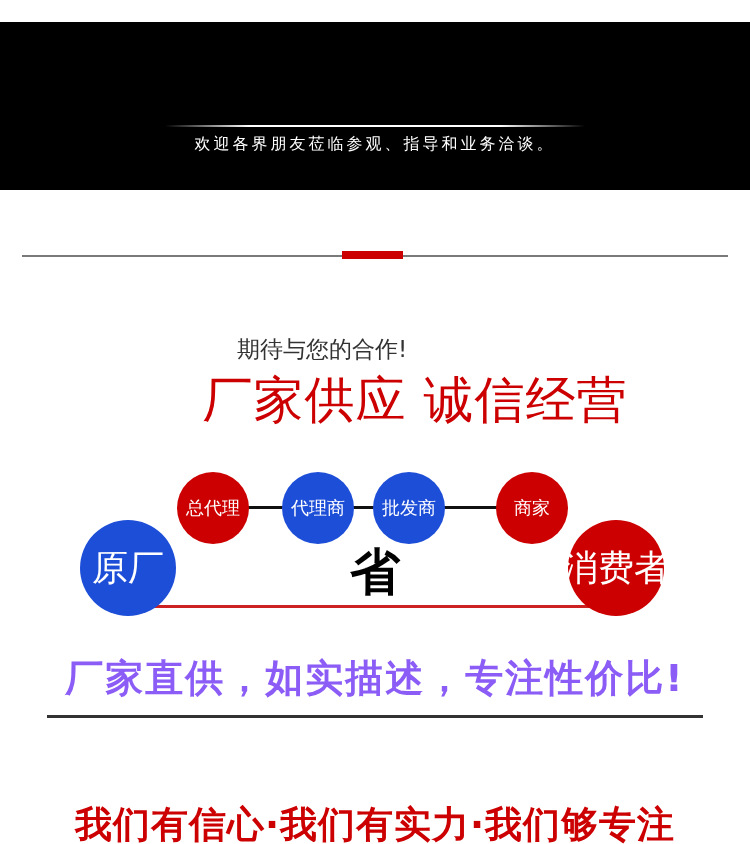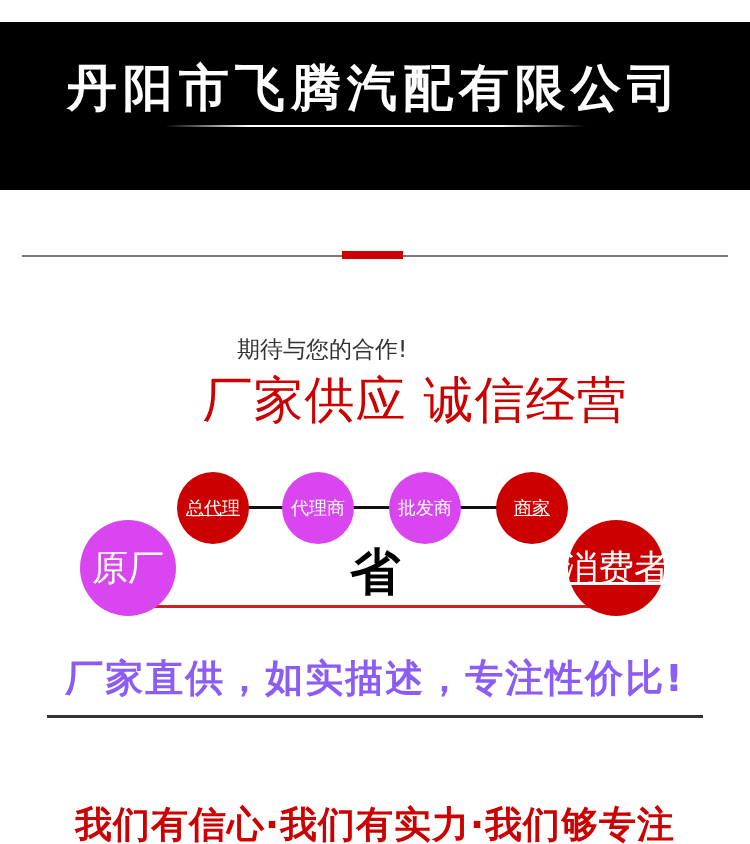--- a/index.html
+++ b/index.html
@@ -45,22 +45,22 @@
   }
   .red-line {
     position: absolute; left: 150px; top: 605px; width: 448px; height: 3px; background: #cc2222;
   }
   .circle {
     position: absolute; border-radius: 50%; display: flex; align-items: center; justify-content: center;
     color: #ffffff; text-align: center; white-space: nowrap;
   }
   .circle.small { width: 72px; height: 72px; font-size: 18px; top: 472px; }
   .circle.large { width: 96px; height: 96px; font-size: 36px; top: 520px; }
-  .circle.red { background: #cc0000; text-decoration: underline; }
-  .circle.black { background: #d946ef; }
+  .circle.red { background: #cc0000; }
+  .circle.black { background: #1d4ed8; }
 
   .save {
     position: absolute; left: 335px; top: 542px; width: 80px; text-align: center;
     font-size: 50px; font-weight: bold; color: #000000; line-height: 60px;
   }
 
   .tagline {
     position: absolute; left: 0; top: 654px; width: 750px; text-align: center;
     color: #8b5cf6; font-size: 38px; font-weight: bold; line-height: 48px; letter-spacing: 2px;
   }
@@ -69,37 +69,37 @@
   }
   .motto {
     position: absolute; left: 0; top: 758px; width: 750px; text-align: center;
     color: #cc0000; font-size: 37px; font-weight: bold; line-height: 48px; letter-spacing: 1px; margin-top: 43px;
   }
 </style>
 </head>
 <body>
 
 <div class="banner">
-  <div class="company">丹阳市飞腾汽配有限公司</div>
   <div class="banner-rule"></div>
+  <div class="slogan">欢迎各界朋友莅临参观、指导和业务洽谈。</div>
 </div>
 
 <div class="divider"></div>
 <div class="divider-accent"></div>
 
 <div class="subtitle">期待与您的合作!</div>
 <div class="headline">厂家供应 诚信经营</div>
 
 <div>
   <div class="chain-line"></div>
   <div class="red-line"></div>
 
   <div class="circle small red" style="left:177px;">总代理</div>
   <div class="circle small black" style="left:282px;">代理商</div>
-  <div class="circle small black" style="left:389px;">批发商</div>
+  <div class="circle small black" style="left:373px;">批发商</div>
   <div class="circle small red" style="left:496px;">商家</div>
 
   <div class="circle large black" style="left:80px;">原厂</div>
   <div class="circle large red" style="left:568px;">消费者</div>
 
   <div class="save">省</div>
 </div>
 
 <div class="tagline">厂家直供，如实描述，专注性价比!</div>
 <div class="tag-rule"></div>

